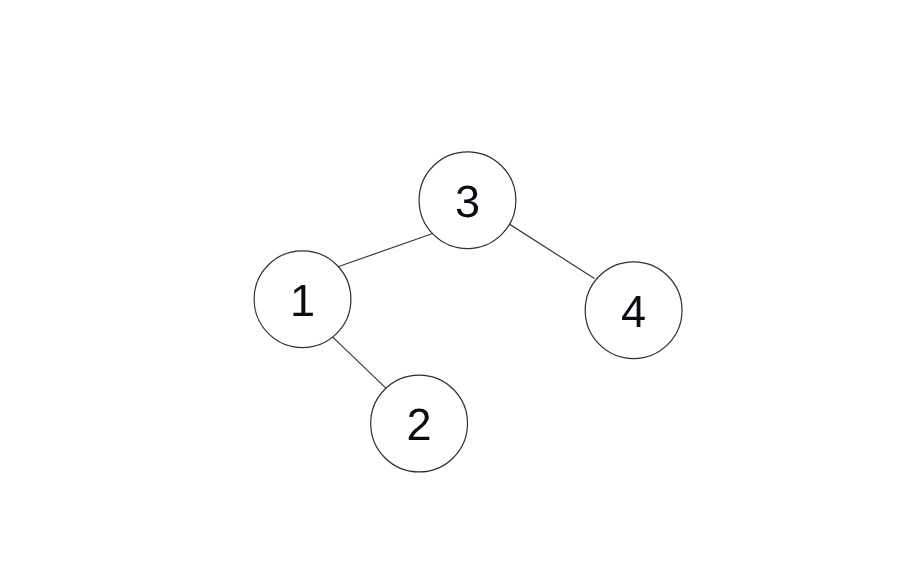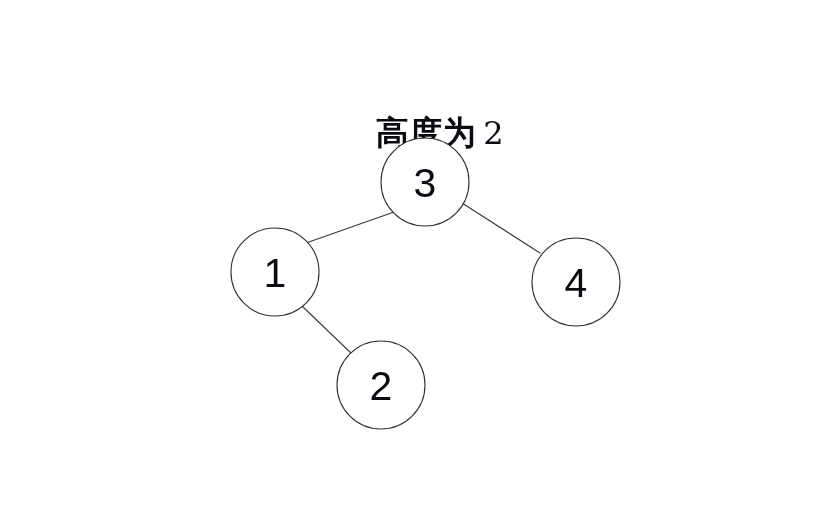--- a/index.html
+++ b/index.html
@@ -72,23 +72,20 @@
     font-weight: 400;
     font-size: 32px;
     padding-left: 7px;
   }
 </style>
 </head>
 <body>
 
 <div id="canvas">
 
-  <div class="diagram-title">
-    <span class="title-cjk">高度为</span><span class="title-num">2</span>
-  </div>
 
   <svg id="diagram-svg" viewBox="0 0 832 520" xmlns="http://www.w3.org/2000/svg">
 
     <g>
       <line class="edge-line" x1="306" y1="243" x2="394" y2="212"></line>
       <line class="edge-line" x1="462" y1="203" x2="540" y2="253"></line>
       <line class="edge-line" x1="302" y1="306" x2="352" y2="354"></line>
     </g>
 
     <g>

